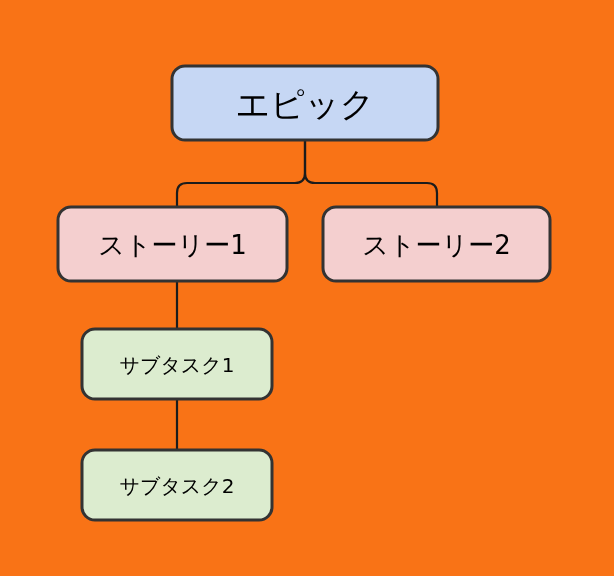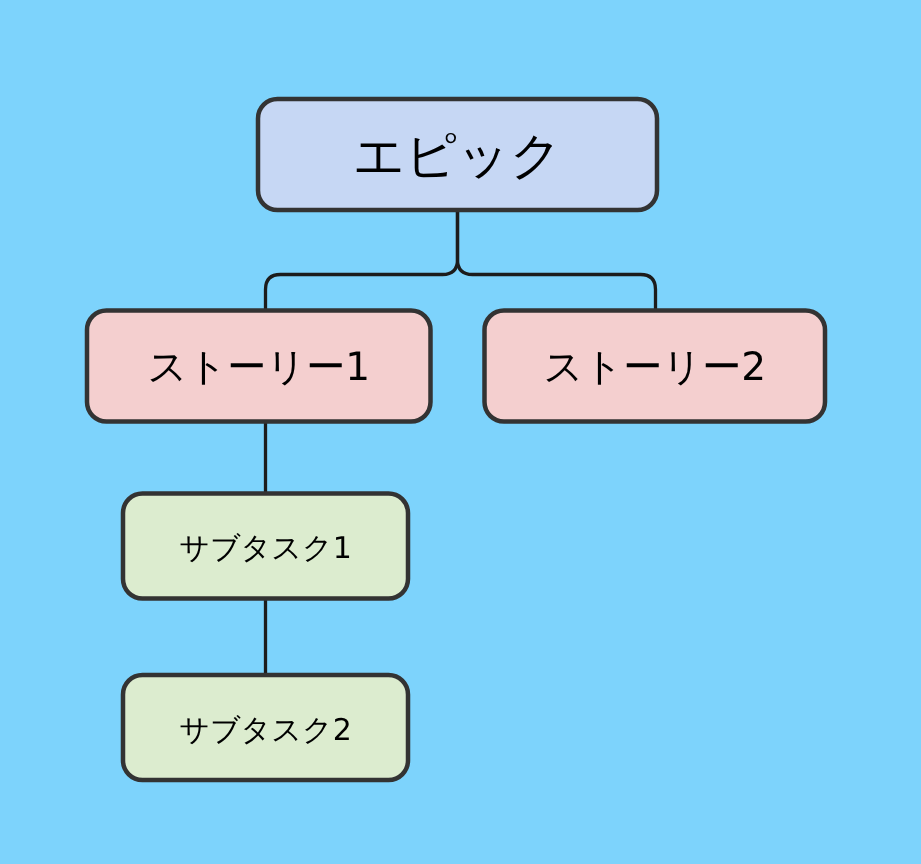--- a/index.html
+++ b/index.html
@@ -47,21 +47,21 @@
   .label-story {
     font-size: 26px;
   }
   .label-subtask {
     font-size: 20px;
   }
 </style>
 </head>
 <body>
 
-<div id="diagram-canvas" style="background: #7dd3fc;">
+<div id="diagram-canvas" style="background: #f97316;">
   <svg id="tree-svg" viewBox="0 0 614 576" xmlns="http://www.w3.org/2000/svg">
 
     <g>
       <path class="edge-path" d="M 305 140 L 305 173 Q 305 183 295 183 L 187 183 Q 177 183 177 193 L 177 207" stroke="#1c1c1c"></path>
 
       <path class="edge-path" d="M 305 140 L 305 173 Q 305 183 315 183 L 427 183 Q 437 183 437 193 L 437 207" stroke="#1c1c1c"></path>
 
       <path class="edge-path" d="M 177 281 L 177 329" stroke="#1c1c1c"></path>
 
       <path class="edge-path" d="M 177 399 L 177 450" stroke="#1c1c1c"></path>

